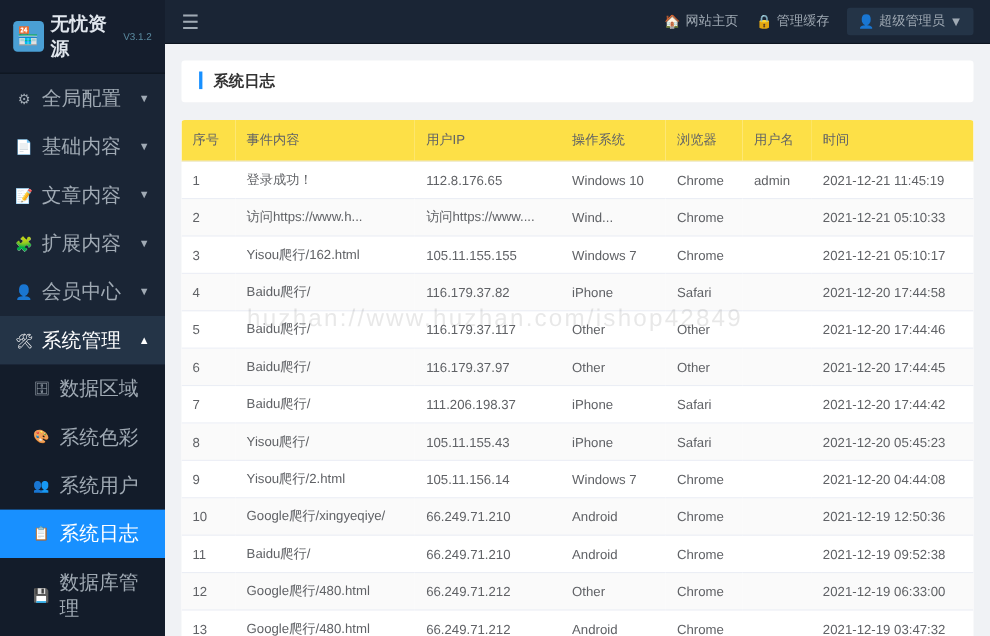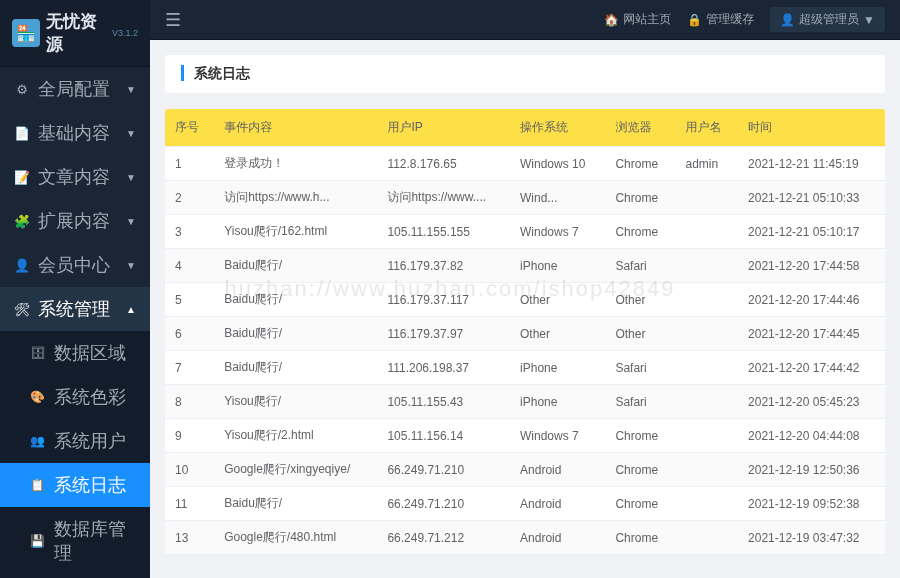--- a/index.html
+++ b/index.html
@@ -256,20 +256,29 @@
             <tr>
       <td>11</td>
       <td>Baidu爬行/</td>
       <td>66.249.71.210</td>
       <td>Android</td>
       <td>Chrome</td>
       <td></td>
       <td>2021-12-19 09:52:38</td>
     </tr>
             <tr>
+      <td>12</td>
+      <td>Google爬行/480.html</td>
+      <td>66.249.71.212</td>
+      <td>Other</td>
+      <td>Chrome</td>
+      <td></td>
+      <td>2021-12-19 06:33:00</td>
+    </tr>
+            <tr>
       <td>13</td>
       <td>Google爬行/480.html</td>
       <td>66.249.71.212</td>
       <td>Android</td>
       <td>Chrome</td>
       <td></td>
       <td>2021-12-19 03:47:32</td>
     </tr>
           </tbody>
       </table>

